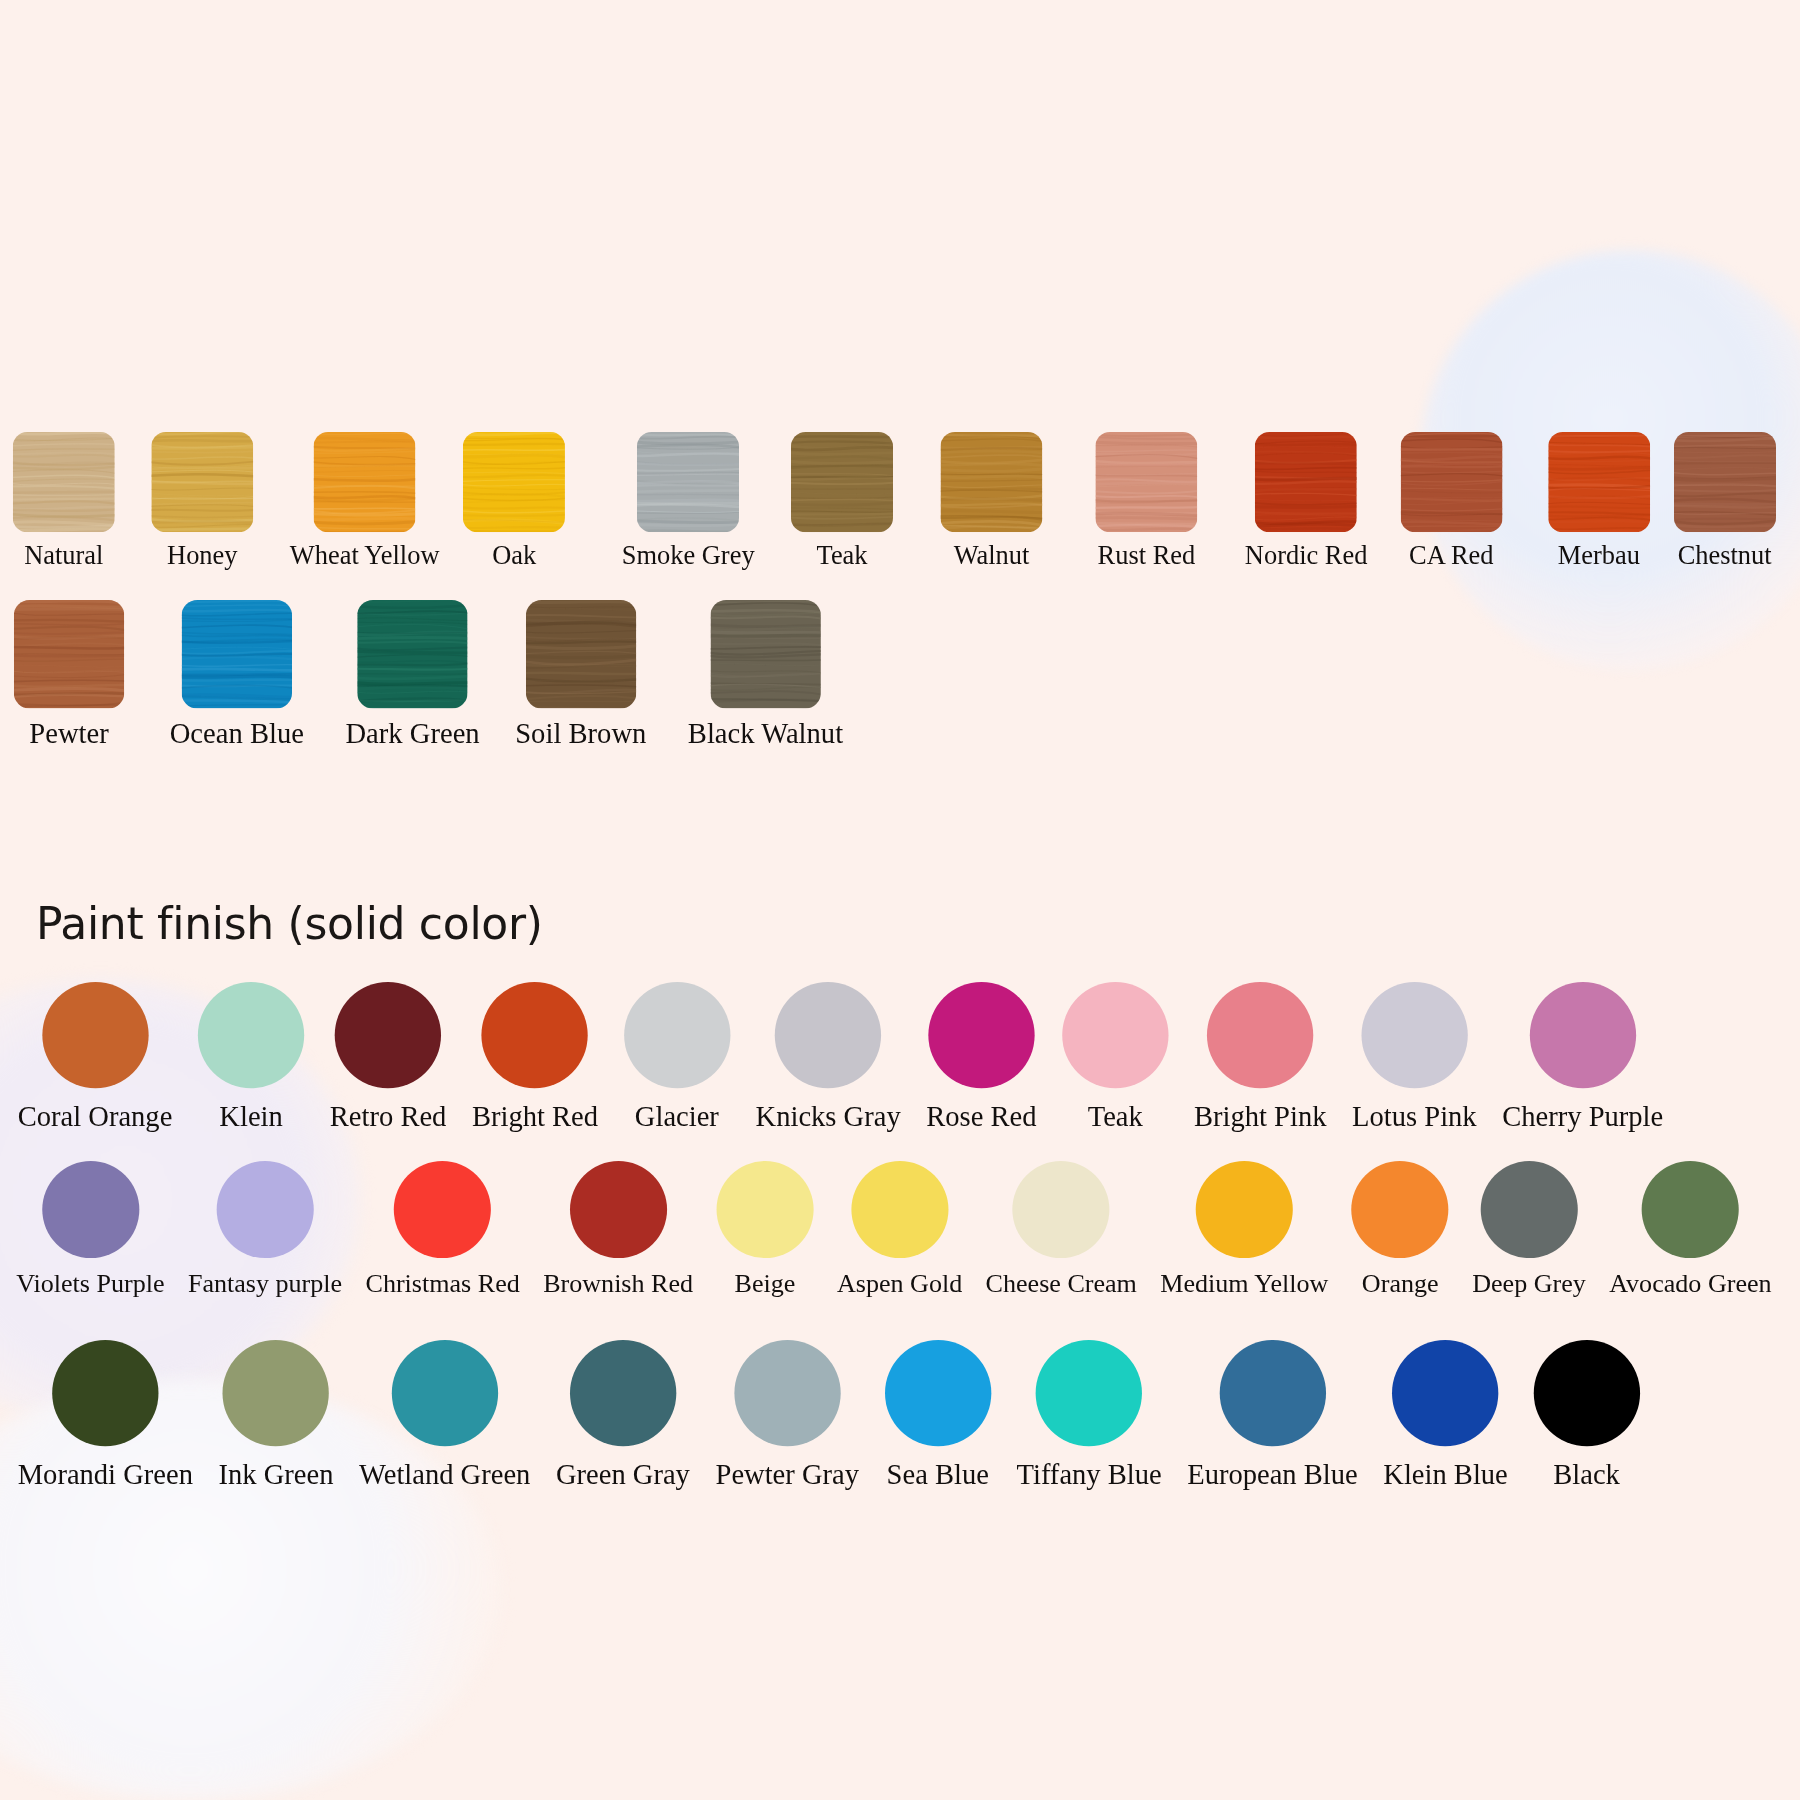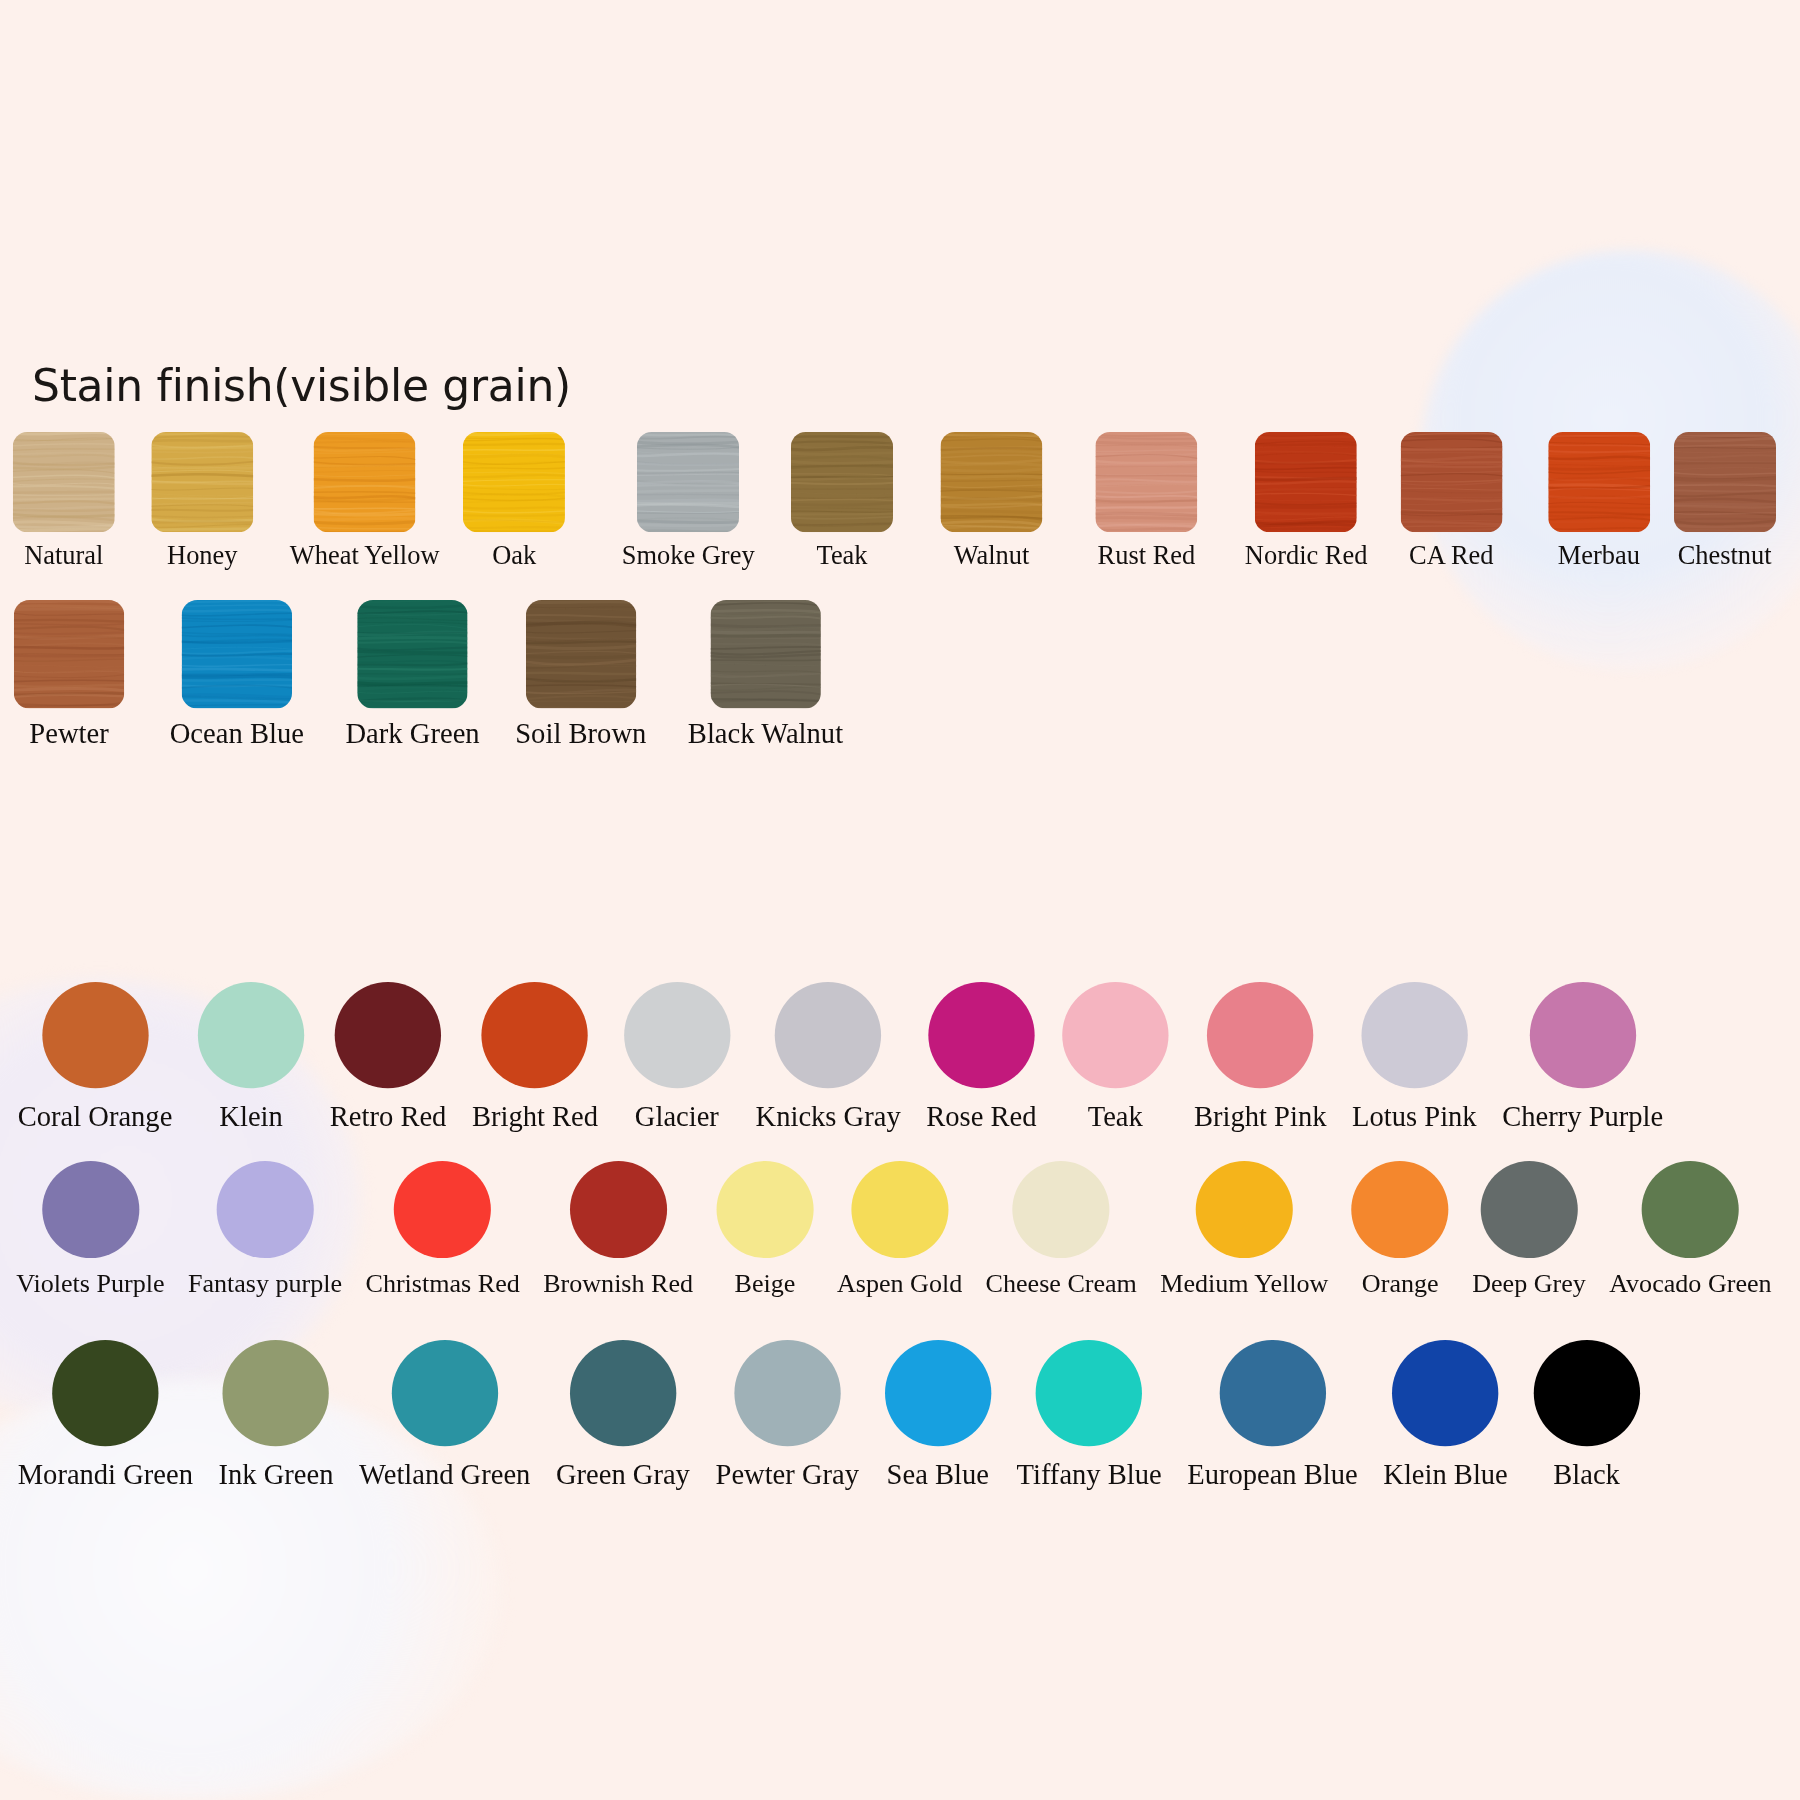--- a/index.html
+++ b/index.html
@@ -152,21 +152,20 @@
 </head>
 <body style="background: rgb(253, 241, 236);">
 
 <div id="page">
 
   <div id="blob-top-right"></div>
   <div id="blob-left-mid"></div>
   <div id="blob-bottom-left"></div>
 
 
-  <h2 id="stain-heading" class="section-heading">Stain finish(visible grain)</h2>
 
   <div id="stain-section">
       <div class="stain-row" style="transform-origin: left top; transform: scale(0.911237);">
         <div class="stain-item" style="margin-right: 40px;">
           <div class="stain-chip">
             <svg class="grain" viewBox="0 0 112 110" preserveAspectRatio="none" xmlns="http://www.w3.org/2000/svg">
               <rect x="0" y="0" width="112" height="110" fill="#cdb188"></rect>
               <path d="M -4 0.7 C 30 6.3 82 -3.4 116 1.9" stroke="#e3d0ad" stroke-width="3.25" fill="none" opacity="0.40"></path>
               <path d="M -4 7.4 C 30 11.1 82 8.9 116 7.0" stroke="#b9975f" stroke-width="0.92" fill="none" opacity="0.26"></path>
               <path d="M -4 8.8 C 30 12.9 82 3.1 116 7.9" stroke="#b9975f" stroke-width="1.03" fill="none" opacity="0.26"></path>
@@ -739,20 +738,21 @@
               <path d="M -4 100.2 C 30 100.8 82 100.3 116 102.9" stroke="#514b3c" stroke-width="2.08" fill="none" opacity="0.41"></path>
               <path d="M -4 103.7 C 30 101.2 82 99.6 116 102.0" stroke="#514b3c" stroke-width="1.98" fill="none" opacity="0.16"></path>
               <path d="M -4 109.3 C 30 114.1 82 111.7 116 109.1" stroke="#514b3c" stroke-width="0.98" fill="none" opacity="0.21"></path>
             </svg>
           </div>
           <div class="stain-label">Black Walnut</div>
         </div>
       </div>
     </div>
 
+  <h2 id="paint-heading" class="section-heading">Paint finish (solid color)</h2>
 
   <div id="paint-section">
       <div class="paint-row" style="transform-origin: left top; transform: scale(0.984444);">
         <div class="paint-item" style="margin-right: 26px;">
           <div class="paint-dot" style="background: rgb(198, 99, 44);"></div>
           <div class="paint-label">Coral Orange</div>
         </div>
         <div class="paint-item" style="margin-right: 26px;">
           <div class="paint-dot" style="background: rgb(169, 218, 199);"></div>
           <div class="paint-label">Klein</div>

